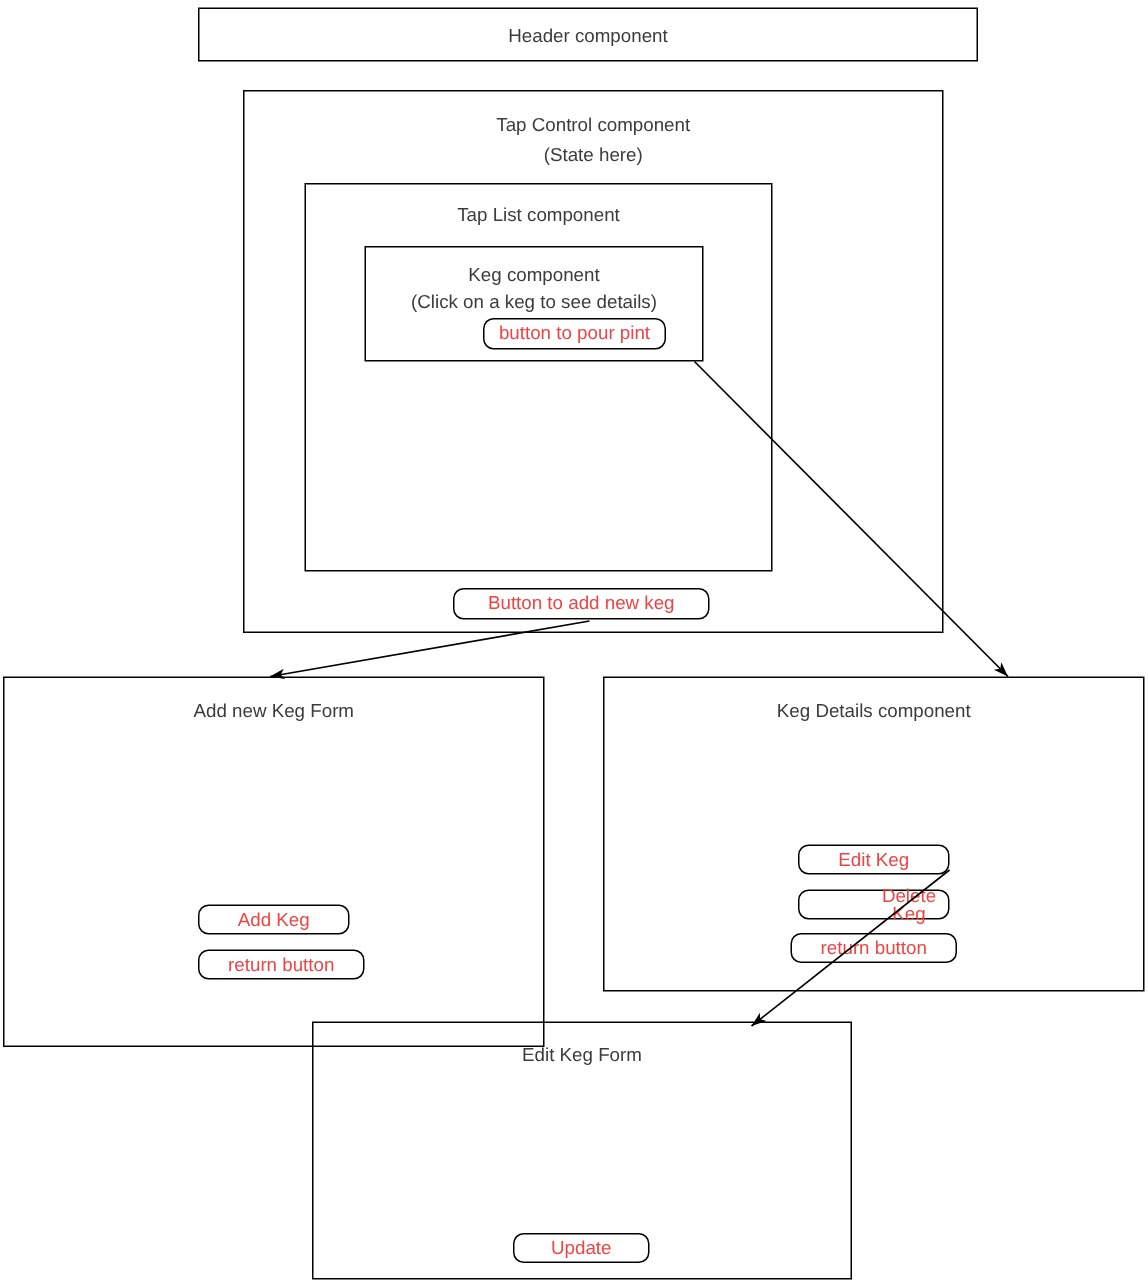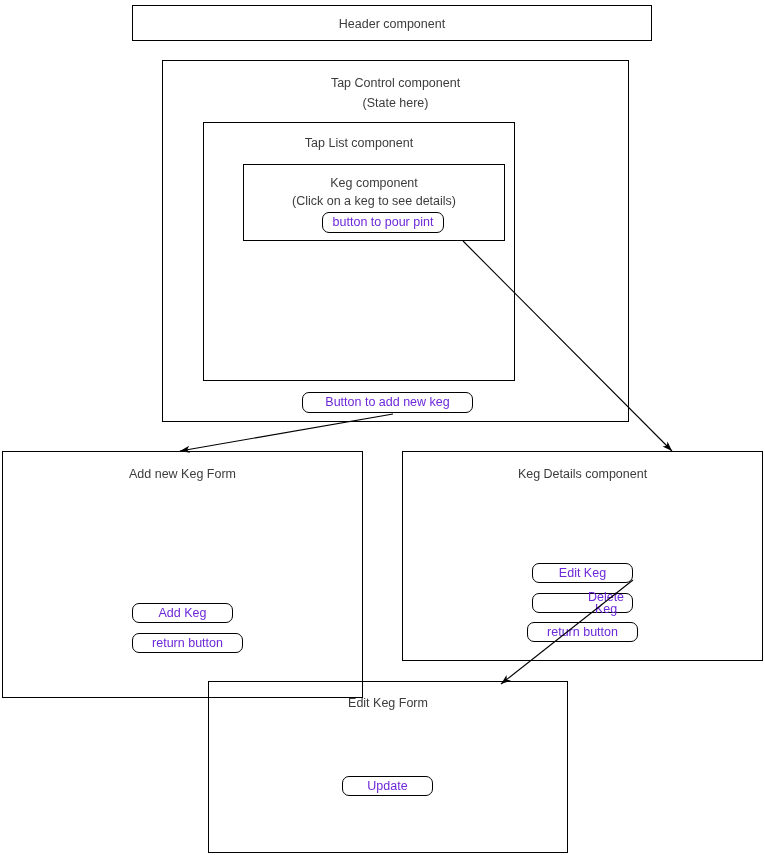--- a/index.html
+++ b/index.html
@@ -33,21 +33,21 @@
     white-space: nowrap;
   }
   .btn {
     position: absolute;
     border: 1px solid #000000;
     border-radius: 7px;
     background: #ffffff;
     box-sizing: border-box;
     font-family: "Liberation Sans", sans-serif;
     font-size: 12.5px;
-    color: #6d28d9;
+    color: #ef4444;
     text-align: center;
     line-height: 1;
     display: flex;
     align-items: center;
     justify-content: center;
     padding: 0;
     cursor: pointer;
   }
   svg.arrows {
     position: absolute;
@@ -70,21 +70,21 @@
 
   <div class="box" style="left:162px; top:60px; width:467px; height:362px;">
     <div class="box-title" style="top:15px;">Tap Control component</div>
     <div class="box-title" style="top:35px;">(State here)</div>
   </div>
 
   <div class="box" style="left:203px; top:122px; width:312px; height:259px;">
     <div class="box-title" style="top:13px;">Tap List component</div>
   </div>
 
-  <div class="box" style="left:243px; top:164px; width:262px; height:77px;">
+  <div class="box" style="left:243px; top:164px; width:226px; height:77px;">
     <div class="box-title" style="top:11px;">Keg component</div>
     <div class="box-title" style="top:29px;">(Click on a keg to see details)</div>
   </div>
 
   <button class="btn" style="left:322px; top:212px; width:122px; height:21px;">button to pour pint</button>
 
   <button class="btn" style="left:302px; top:392px; width:171px; height:21px;">Button to add new keg</button>
 
   <div class="box" style="left:2px; top:451px; width:361px; height:247px;">
     <div class="box-title" style="top:15px;">Add new Keg Form</div>
@@ -95,21 +95,21 @@
   <div class="box" style="left:402px; top:451px; width:361px; height:210px;">
     <div class="box-title" style="top:15px;text-align:center;">Keg Details component</div>
   </div>
   <button class="btn" style="left:532px; top:563px; width:101px; height:20px;">Edit Keg</button>
   <button class="btn" style="left:532px; top:593px; width:101px; height:20px;padding-left:47px;">Delete Keg</button>
   <button class="btn" style="left:527px; top:622px; width:111px; height:20px;">return button</button>
 
   <div class="box" style="left:208px; top:681px; width:360px; height:172px;">
     <div class="box-title" style="top:14px;">Edit Keg Form</div>
   </div>
-  <button class="btn" style="left:342px; top:776px; width:91px; height:20px;">Update</button>
+  <button class="btn" style="left:342px; top:822px; width:91px; height:20px;">Update</button>
 
   <svg class="arrows" viewBox="0 0 765 855">
     <defs>
       <marker id="ah" markerWidth="10" markerHeight="10" refX="9" refY="3.2" orient="auto" markerUnits="strokeWidth">
         <path d="M0,0 L9,3.2 L0,6.4 L2.4,3.2 z" fill="#000000"></path>
       </marker>
     </defs>
     <g id="arrow-group" stroke="#000000" stroke-width="1.1" fill="none">
         <line x1="463" y1="241" x2="672" y2="451" marker-end="url(#ah)"></line>
         <line x1="393" y1="414" x2="180" y2="451" marker-end="url(#ah)"></line>

